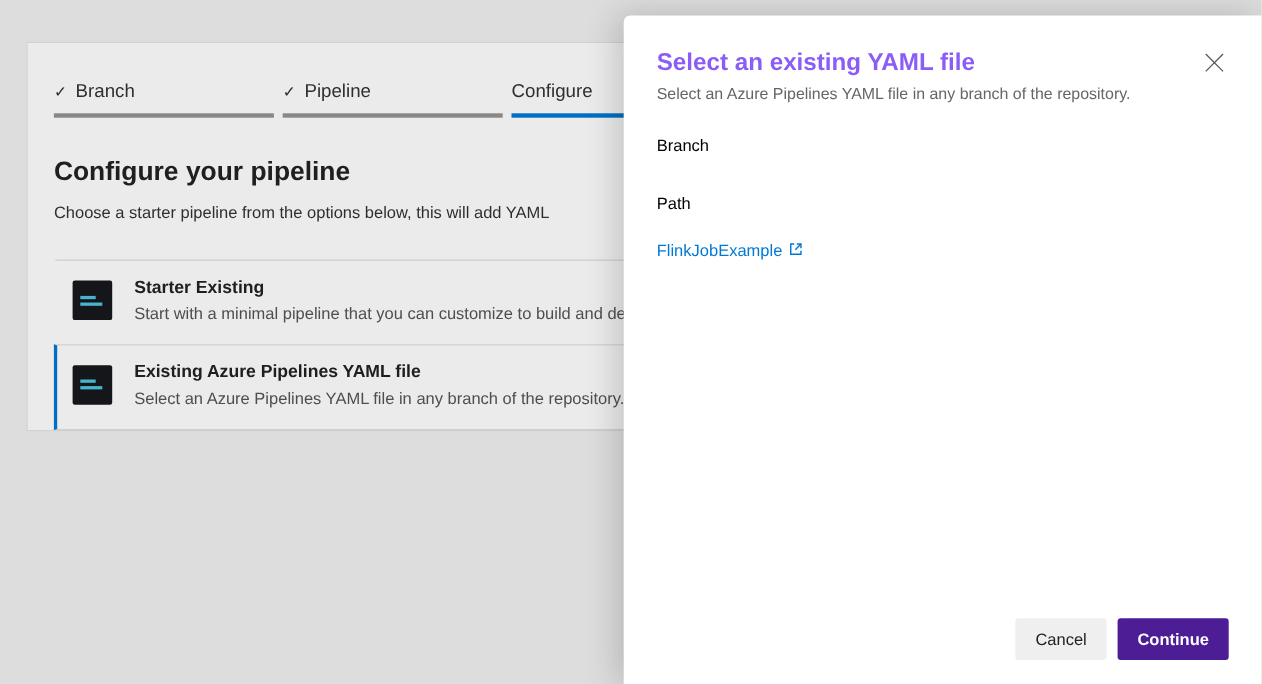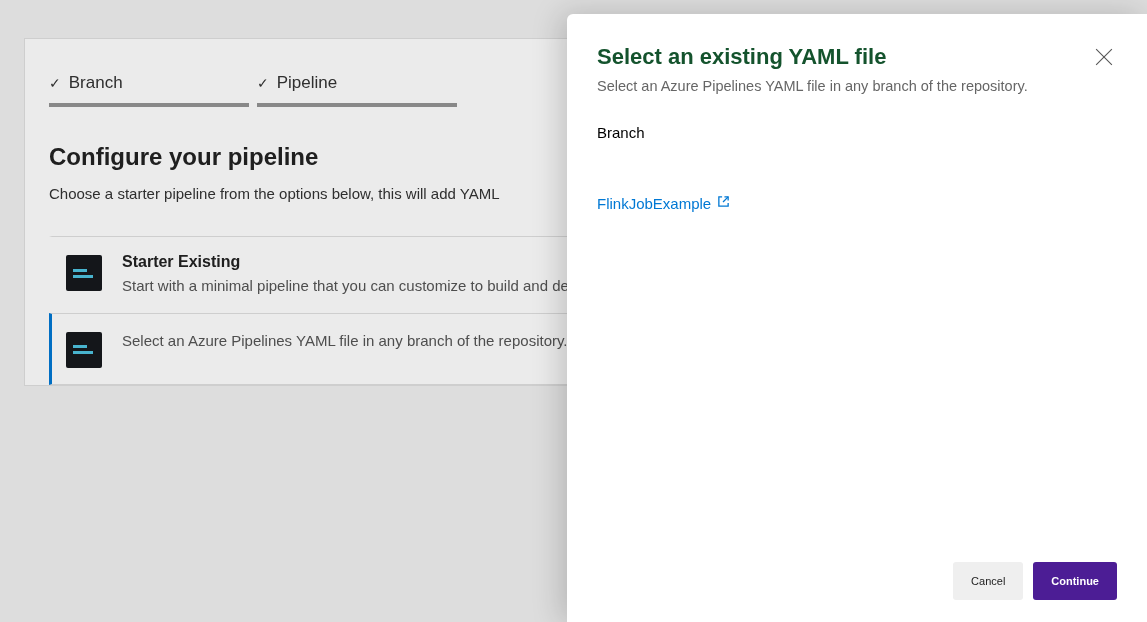--- a/index.html
+++ b/index.html
@@ -23,51 +23,54 @@
     .pipeline-icon span.line1 { height: 3px; background: #4fc3e0; width: 14px; }
     .pipeline-icon span.line2 { height: 3px; background: #4fc3e0; width: 20px; }
     .pipeline-text { }
     .pipeline-heading { font-size: 16px; font-weight: 600; color: #222; margin-bottom: 4px; }
     .pipeline-desc { font-size: 15px; color: #555; line-height: 1.45; }
 
     .overlay { position: absolute; inset: 0; background: rgba(0,0,0,0.08); }
 
     .side-panel { position: absolute; top: 14px; right: 0; bottom: 0; width: 580px; background: #fff; border-radius: 6px 0 0 0; box-shadow: -6px 0 30px rgba(0,0,0,0.18); padding: 30px 30px 22px 30px; display: flex; flex-direction: column; }
     .panel-header { display: flex; justify-content: space-between; align-items: flex-start; }
-    .panel-title { font-size: 22px; font-weight: 600; color: #14532d; margin-bottom: 6px; }
+    .panel-title { font-size: 22px; font-weight: 600; color: #8b5cf6; margin-bottom: 6px; }
     .panel-subtitle { font-size: 14.5px; color: #666; line-height: 1.4; }
     .close-btn { background: none; border: none; cursor: pointer; color: #555; padding: 4px; }
     .close-btn svg { width: 18px; height: 18px; }
 
     .form-group { margin-top: 28px; }
     .form-label { font-size: 15px; color: #000000; margin-bottom: 8px; display: block; }
     .dropdown { width: 100%; border: 1px solid #888; border-radius: 3px; height: 38px; display: flex; align-items: center; padding: 0 12px; font-size: 15px; color: #222; position: relative; cursor: pointer; }
     .dropdown .branch-icon { margin-right: 12px; }
     .dropdown .chevron { position: absolute; right: 12px; }
 
     .link { margin-top: 18px; color: #0078d4; font-size: 15px; display: inline-flex; gap: 6px; cursor: pointer; }
     .link svg { width: 13px; height: 13px; }
 
     .panel-footer { margin-top: auto; display: flex; gap: 10px; justify-content: flex-end; padding-top: 20px; }
-    .btn { height: 38px; padding: 0 18px; font-size: 11px; border-radius: 3px; border: none; cursor: pointer; }
+    .btn { height: 38px; padding: 0 18px; font-size: 15px; border-radius: 3px; border: none; cursor: pointer; }
     .btn.secondary { background: #efefef; color: #222; }
     .btn.primary { background: #4c1d95; color: #fff; font-weight: 600; }
   </style>
 </head>
 <body>
 
 <div class="main-container">
   <div class="tabs">
     <div class="tab">
       <span class="check">✓</span>
       <span>Branch</span>
     </div>
     <div class="tab">
       <span class="check">✓</span>
       <span>Pipeline</span>
+    </div>
+    <div class="tab active">
+      <span>Configure</span>
     </div>
   </div>
 
   <h1 class="page-title">Configure your pipeline</h1>
   <p class="page-subtitle">Choose a starter pipeline from the options below, this will add YAML</p>
 
   <div class="pipeline-list">
     <div class="pipeline-option">
       <div class="pipeline-icon">
         <span class="line1"></span>
@@ -77,20 +80,21 @@
         <div class="pipeline-heading">Starter Existing</div>
         <div class="pipeline-desc">Start with a minimal pipeline that you can customize to build and deploy your code.</div>
       </div>
     </div>
     <div class="pipeline-option selected">
       <div class="pipeline-icon">
         <span class="line1"></span>
           <span class="line2"></span>
       </div>
       <div class="pipeline-text">
+        <div class="pipeline-heading">Existing Azure Pipelines YAML file</div>
         <div class="pipeline-desc">Select an Azure Pipelines YAML file in any branch of the repository.</div>
       </div>
     </div>
   </div>
 </div>
 
 <div class="overlay"></div>
 
 <div class="side-panel">
   <div class="panel-header">
@@ -104,20 +108,21 @@
           <line x1="15" y1="1" x2="1" y2="15"></line>
       </svg>
     </button>
   </div>
 
   <div class="form-group">
     <label class="form-label">Branch</label>
   </div>
 
   <div class="form-group">
+    <label class="form-label">Path</label>
   </div>
 
   <a class="link">
     <span>FlinkJobExample</span>
     <svg viewBox="0 0 14 14" fill="none" stroke="#0078d4" stroke-width="1.4">
       <path d="M5.5 2 H2 V12 H12 V8.5"></path>
         <path d="M8 2 H12 V6"></path>
         <path d="M12 2 L6.5 7.5"></path>
     </svg>
   </a>

